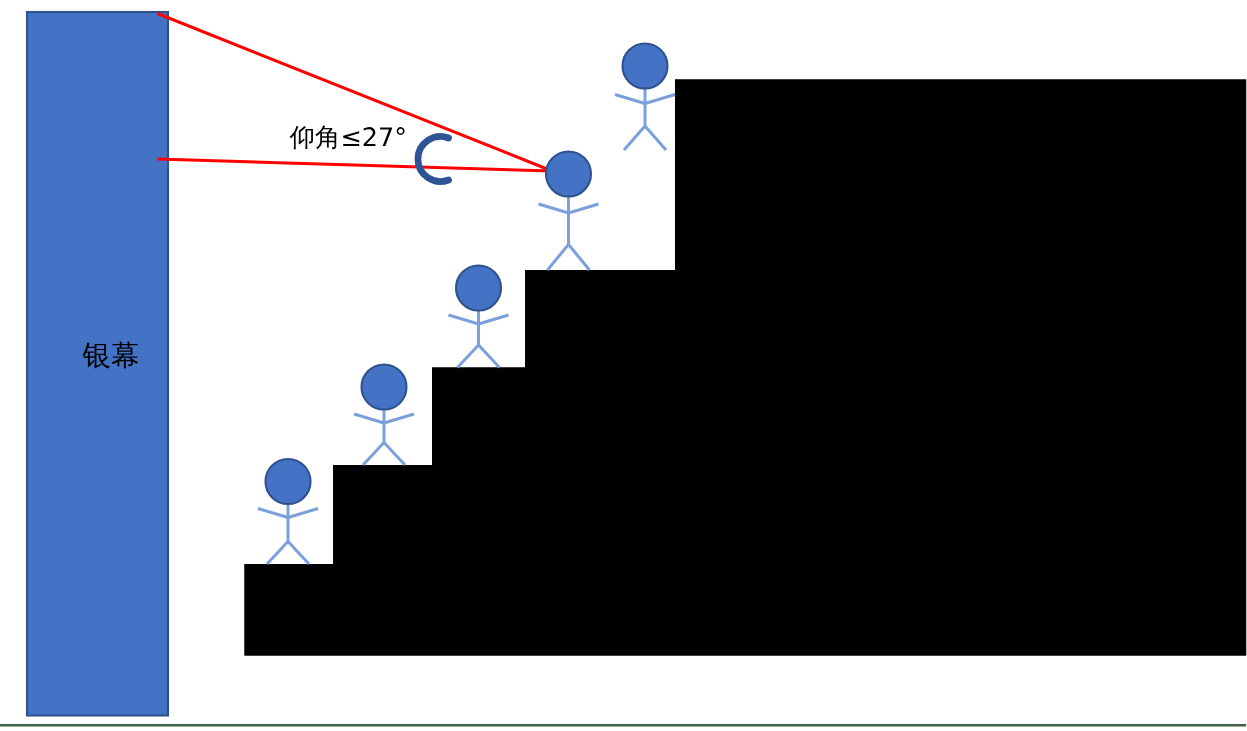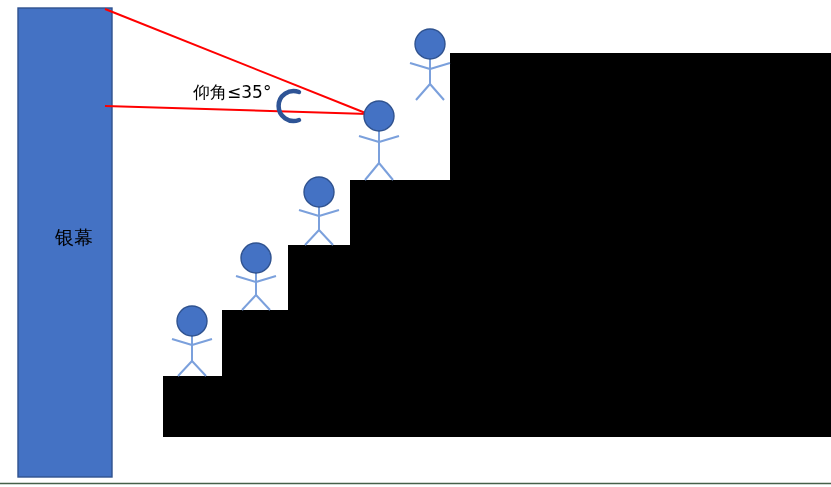--- a/index.html
+++ b/index.html
@@ -118,15 +118,15 @@
       <line x1="430" y1="69" x2="450" y2="63"></line>
       <line x1="430" y1="84" x2="416" y2="100"></line>
       <line x1="430" y1="84" x2="444" y2="100"></line>
       <circle cx="430" cy="44" r="15" fill="#4472C4" stroke="#2F528F" stroke-width="1.4"></circle>
     </g>
 
     <line x1="0" y1="483.5" x2="831" y2="483.5" stroke="#46604A" stroke-width="1.6"></line>
   </svg>
 
   <div class="screen-label">银幕</div>
-  <div class="angle-label">仰角≤35°</div>
+  <div class="angle-label">仰角≤27°</div>
 
 </div>
 
 </body></html>

